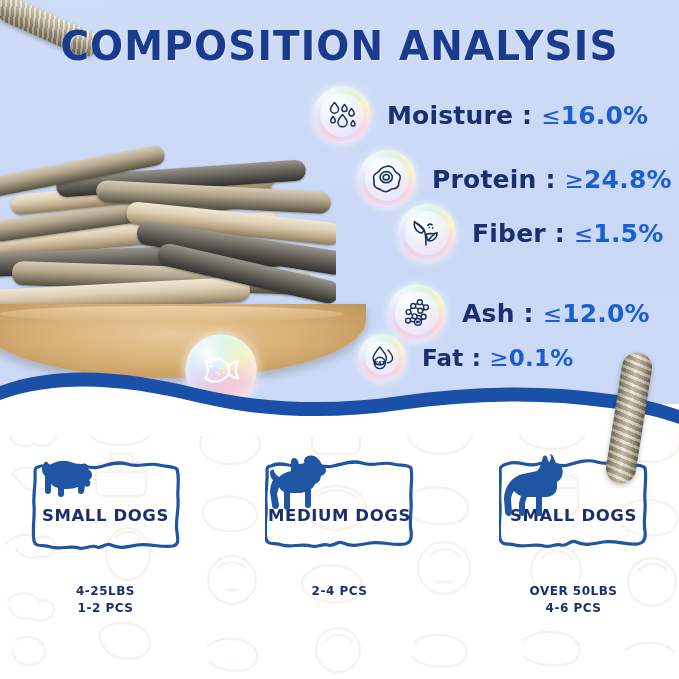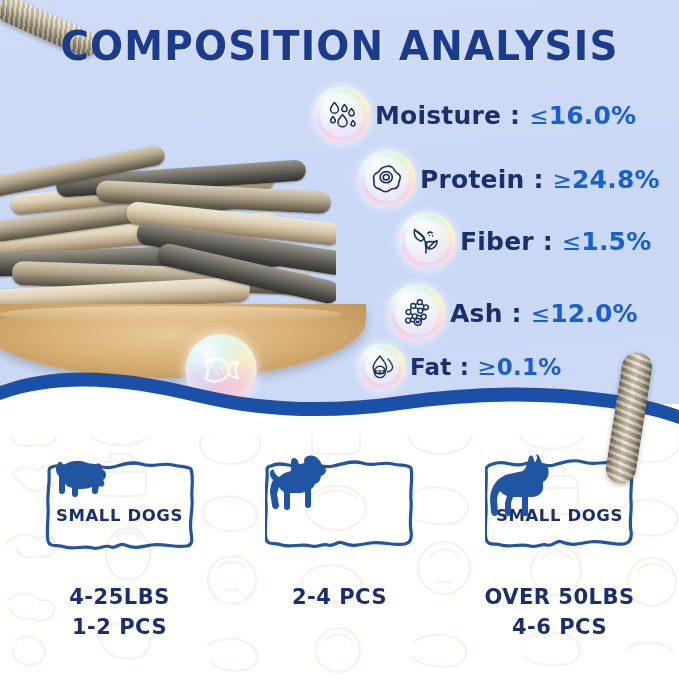--- a/index.html
+++ b/index.html
@@ -58,57 +58,57 @@
   .row{position:absolute;display:flex;align-items:center;}
   .bubble{position:relative;width:58px;height:58px;border-radius:50%;flex:0 0 auto;
     background:
       radial-gradient(circle at 30% 26%,rgba(255,255,255,.95) 0%,rgba(255,255,255,.30) 26%,rgba(255,255,255,0) 46%),
       conic-gradient(from 210deg,#f4c9e0 0deg,#d9d3f3 50deg,#c8e6f5 105deg,#cdf0d9 160deg,#f6f0c4 215deg,#f7cfd8 270deg,#e2d2f4 320deg,#f4c9e0 360deg);
     box-shadow:0 0 10px rgba(255,255,255,.8), inset 0 0 12px rgba(255,255,255,.75);}
   .bubble .inner{position:absolute;inset:7px;border-radius:50%;
     background:radial-gradient(circle at 38% 32%,rgba(255,255,255,.92) 0%,rgba(240,245,255,.72) 55%,rgba(226,236,252,.55) 100%);
     display:flex;align-items:center;justify-content:center;}
   .bubble svg{display:block;}
-  .lbl{margin-left:4px;white-space:nowrap;
+  .lbl{margin-left:16px;white-space:nowrap;
     font-size:25px;font-weight:bold;color:#1b2f6e;letter-spacing:.2px;}
   .val{color:#1a5fd0;font-weight:bold;}
   .rel{font-weight:normal;font-size:23px;}
 
   .r1{left:13px;top:6px;}
   .r2{left:58px;top:70px;}
-  .r3{left:98px;top:132px;}
+  .r3{left:98px;top:124px;}
   .r4{left:88px;top:204px;}
-  .r5{left:58px;top:263px;}
+  .r5{left:58px;top:254px;}
   .r5 .lbl{font-size:23px;}
   .r5 .bubble{width:48px;height:48px;}
 
   
   .fish-bubble{position:absolute;left:185px;top:334px;width:72px;height:72px;border-radius:50%;
     background:
       radial-gradient(circle at 30% 26%,rgba(255,255,255,.92) 0%,rgba(255,255,255,.28) 28%,rgba(255,255,255,0) 50%),
       conic-gradient(from 190deg,#f0c6de 0deg,#d6d0f0 60deg,#c3e4f4 120deg,#cdf1da 175deg,#f5eec2 230deg,#f3cdd6 290deg,#f0c6de 360deg);
     box-shadow:0 0 12px rgba(255,255,255,.8), inset 0 0 16px rgba(255,255,255,.7);
     display:flex;align-items:center;justify-content:center;z-index:6;}
 
   
   .wave{position:absolute;left:0;top:364px;width:679px;height:72px;z-index:8;}
 
   
   .bottom{position:absolute;left:0;top:404px;width:679px;height:275px;background:#ffffff;overflow:hidden;}
   .doodles{position:absolute;inset:0;opacity:.5;}
 
-  .cards{position:absolute;left:0;top:50px;width:679px;display:flex;justify-content:center;gap:30px;}
+  .cards{position:absolute;left:0;top:50px;width:679px;display:flex;justify-content:center;gap:44px;}
   .card{width:190px;display:flex;flex-direction:column;align-items:center;}
   .frame{position:relative;width:150px;height:115px;}
   .frame svg{position:absolute;left:0;top:0;}
   .frame .content{position:absolute;inset:0;display:flex;flex-direction:column;
     align-items:center;justify-content:center;padding-top:4px;box-sizing:border-box;}
   .dogsil{display:block;}
   .cardlabel{margin-top:4px;font-size:16.5px;font-weight:bold;color:#1b2f6e;letter-spacing:.6px;}
-  .cardsub{margin-top:14px;text-align:center;font-size:21px;font-weight:bold;
+  .cardsub{margin-top:14px;text-align:center;font-size:12px;font-weight:bold;
     color:#1b2f6e;line-height:1.42;letter-spacing:.5px;}
 </style>
 </head>
 <body>
 
 <div class="canvas">
 
   <div class="top-panel">
 
     <div class="photo">
@@ -313,20 +313,21 @@
 
       <div class="card">
         <div class="frame">
           <svg width="150" height="115" viewBox="0 0 150 115">
             <path d="M6 12c11-6 21 3 32-1 10-4 19 4 30 1 10-2 19-6 29-3 11 4 21-2 31 1 8 2 15 0 18 4 2 11-1 21 0 32 1 10-2 21 0 31 1 7 0 12-6 13-12 2-23-3-35-1-11 2-19 4-27 0-5-3-9 4-15 2-5-2-11 3-17 1-10-3-20 2-29-1-7-3-14 1-16-6-2-12 1-24 0-36-1-11 2-22 1-33 0-3 2-4 4-4z" fill="none" stroke="#1f55a3" stroke-width="3.2" stroke-linejoin="round" stroke-linecap="round"></path>
           </svg>
           <div class="content">
             <svg class="dogsil" width="66" height="56" viewBox="0 0 66 56">
               <path fill="#1f55a3" d="M41 3c3-2 7-2 10 0 3 2 5 5 6 8 2 1 4 3 4 5 0 3-2 5-5 6l-1 4c-1 2-3 3-5 4-1 2-2 4-4 5v16c0 2-1 3-3 3s-3-1-3-3V38c-3 1-6 1-9 1h-6v14c0 2-1 3-3 3s-3-1-3-3V38c-2-1-4-3-5-5l-2 7 2 11c0 2-1 4-3 4s-4-1-4-4l-2-13c0-4 1-8 3-12-2-2-3-4-3-7 0-2 1-3 2-3 1-1 2 0 2 1 1 3 3 5 5 6 3-3 7-5 12-6V8c0-2 1-4 3-4 2 0 3 1 4 3l1 4c2 0 4 0 6 1l-1-5c0-2 1-3 2-4z"></path>
             </svg>
+            <div class="cardlabel">MEDIUM DOGS</div>
           </div>
         </div>
         <div class="cardsub">
           <div>2-4 PCS</div>
         </div>
       </div>
 
       <div class="card">
         <div class="frame">
           <svg width="150" height="115" viewBox="0 0 150 115">

